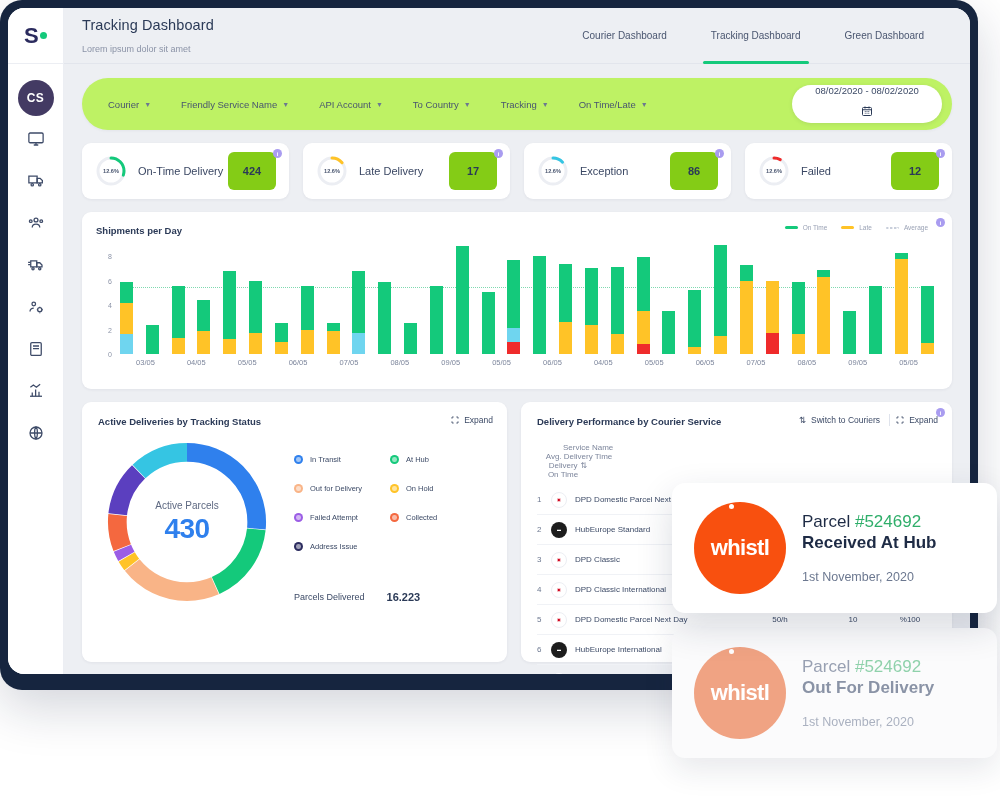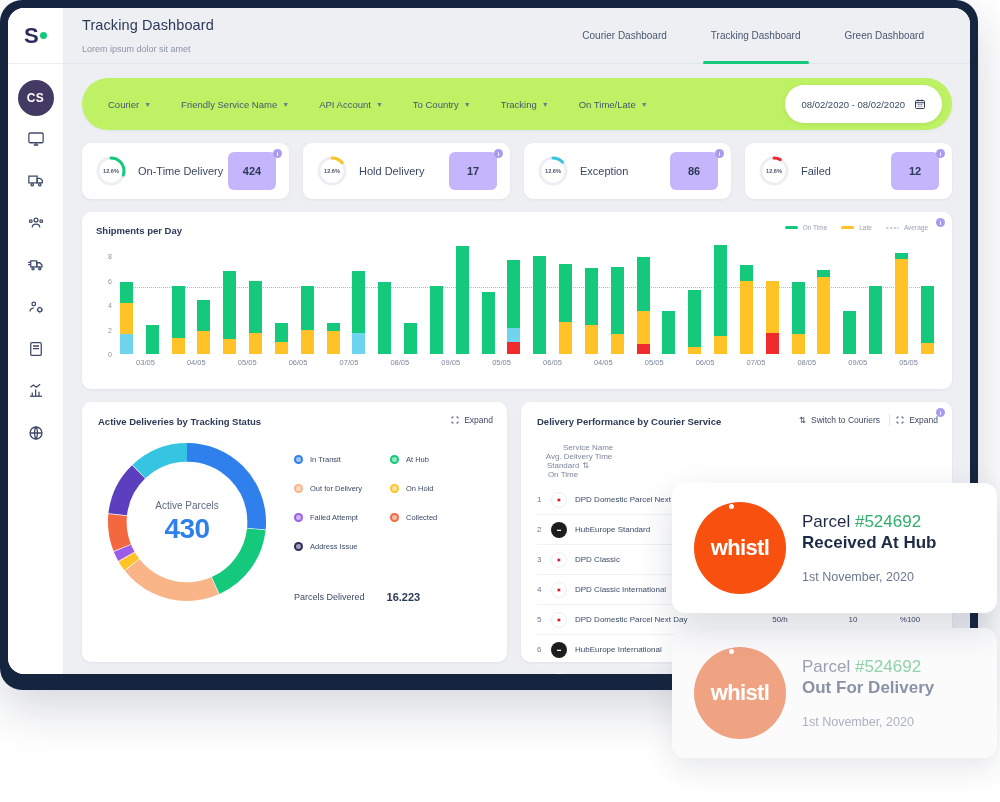--- a/index.html
+++ b/index.html
@@ -68,42 +68,42 @@
 
   
   .filterbar{
     background:#bef264; border-radius:28px; height:52px; display:flex; align-items:center;
     padding:0 26px; box-shadow:0 1px 3px rgba(30,40,70,.05);
   }
   .filter{ font-size:9.5px; color:#48556f; margin-right:30px; display:flex; align-items:center; cursor:pointer;}
   .caret{ margin-left:5px; font-size:7px; color:#6c7890; }
   .daterange{
     margin-left:auto; background:#fff; border-radius:22px; height:38px; min-width:150px;
-    display:flex; align-items:center; justify-content:space-between; gap:9px;
+    display:flex; align-items:center; justify-content:flex-start; gap:9px;
     font-size:9.5px; color:#3c4a66; box-shadow:0 1px 4px rgba(30,40,70,.10);
-    padding:0 16px; position:relative; left:16px;
+    padding:0 16px; position:relative; left:16px;flex-direction:column;
   }
   .cal{ width:12px; height:12px; color:#2b3a57; }
 
   
   .kpis{ display:flex; gap:14px; margin-top:13px; }
   .kpi{
     flex:1; background:#fff; border-radius:9px; height:56px; position:relative;
     display:flex; align-items:center; padding:0 13px;
     box-shadow:0 1px 3px rgba(30,40,70,.06);
   }
   .ring{ width:32px; height:32px; position:relative; flex:0 0 32px;}
   .ring svg{ width:32px; height:32px; transform:rotate(-90deg); }
   .ring span{
     position:absolute; inset:0; display:flex; align-items:center; justify-content:center;
     font-size:5.6px; color:#4a5670; font-weight:bold;
   }
   .kpi-label{ font-size:11px; color:#3a4763; margin-left:11px; }
   .kpi-val{
-    margin-left:auto; background:#c4b5fd; border-radius:6px; min-width:48px; height:38px;
+    margin-left:auto; background:#84cc16; border-radius:6px; min-width:48px; height:38px;
     display:flex; align-items:center; justify-content:center; font-size:11px; font-weight:bold; color:#2b3a57;
   }
   .info{
     position:absolute; right:7px; top:6px; width:9px;height:9px;border-radius:50%;
     background:#a99cf0; color:#fff; font-size:6px; display:flex;align-items:center;justify-content:center;
     font-weight:bold;
   }
 
   
   .card{ background:#fff; border-radius:9px; box-shadow:0 1px 3px rgba(30,40,70,.06); position:relative;}
@@ -363,21 +363,21 @@
                 </svg><span>12.6%</span></div>
               <div class="kpi-label">On-Time Delivery</div>
               <div class="kpi-val">424</div>
               <div class="info">i</div>
             </div>
             <div class="kpi">
               <div class="ring"><svg viewBox="0 0 32 32">
                   <circle cx="16" cy="16" r="13" fill="none" stroke="#eceef3" stroke-width="3"></circle>
                   <circle cx="16" cy="16" r="13" fill="none" stroke="#ffc327" stroke-width="3" stroke-linecap="round" stroke-dasharray="11.43539725906685 70.24601173426778"></circle>
                 </svg><span>12.6%</span></div>
-              <div class="kpi-label">Hold Delivery</div>
+              <div class="kpi-label">Late Delivery</div>
               <div class="kpi-val">17</div>
               <div class="info">i</div>
             </div>
             <div class="kpi">
               <div class="ring"><svg viewBox="0 0 32 32">
                   <circle cx="16" cy="16" r="13" fill="none" stroke="#eceef3" stroke-width="3"></circle>
                   <circle cx="16" cy="16" r="13" fill="none" stroke="#35c5e3" stroke-width="3" stroke-linecap="round" stroke-dasharray="10.618583169133503 71.06282582420113"></circle>
                 </svg><span>12.6%</span></div>
               <div class="kpi-label">Exception</div>
               <div class="kpi-val">86</div>
@@ -645,21 +645,21 @@
                   <path d="M3 8V3h5M21 8V3h-5M3 16v5h5M21 16v5h-5"></path>
                 </svg>
               </span>
               <span>Expand</span>
             </div>
 
             <div class="thead">
               <div class="th-name">Service Name</div>
               <div class="th-a">Avg. Delivery Time</div>
               <div class="th-b">
-                <span>Standard</span>
+                <span>Delivery</span>
                 <span>⇅</span>
               </div>
               <div class="th-c">On Time</div>
             </div>
             <div id="table-body">
                 <div class="trow">
                   <span class="t-idx">1</span>
                   <span class="t-logo dpd">▣</span>
                   <span class="t-name">DPD Domestic Parcel Next Day</span>
                   <span class="t-a"></span>

